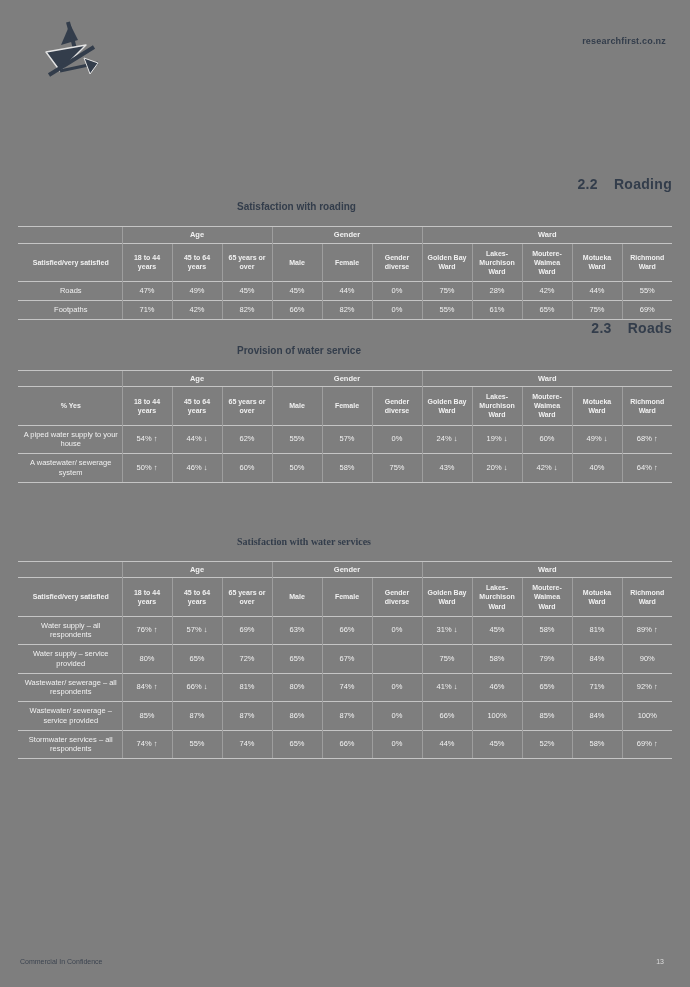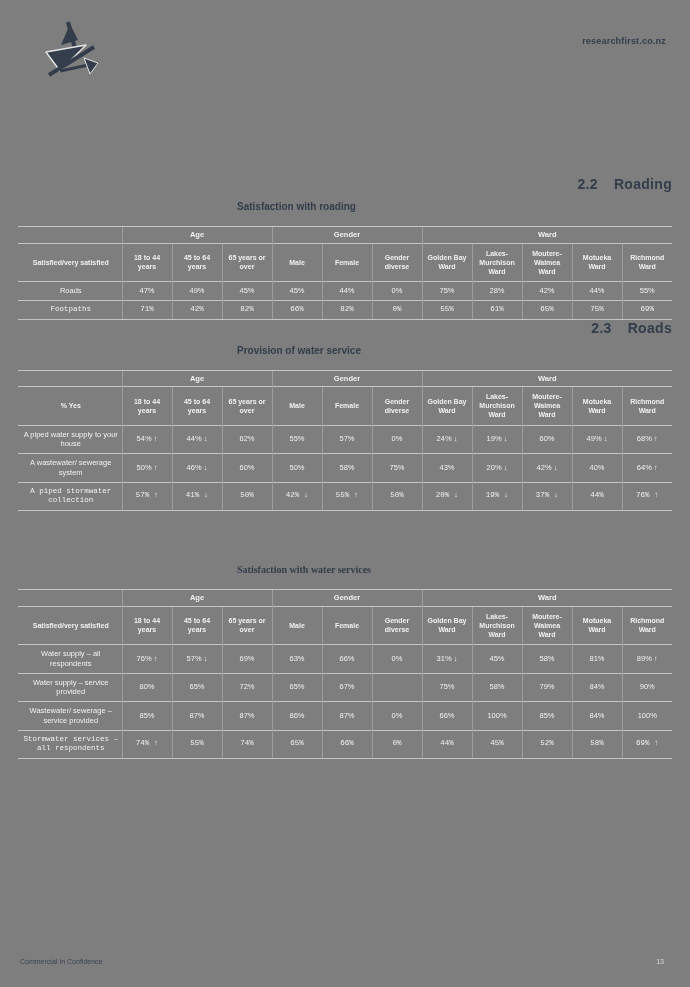--- a/index.html
+++ b/index.html
@@ -19,21 +19,21 @@
   .gap-lg{margin-top:34px;}
   .gap-sub{margin-top:53px;font-family:Liberation Serif, serif;}
   
   .data-table{width:654px;border-collapse:collapse;table-layout:fixed;}
   .data-table th,.data-table td{
     border-top:1px solid rgba(255,255,255,.55);
     color:#f1f1f1;padding:4px 2px;text-align:center;vertical-align:middle;
     font-size:7.5px;line-height:1.3;font-weight:normal;word-wrap:break-word;
   }
   .data-table th+th,.data-table td+td{border-left:1px solid rgba(255,255,255,.25);}
-  .data-table tbody tr:last-child td{border-bottom:1px solid rgba(255,255,255,.55);font-family:Liberation Mono, monospace;}
+  .data-table tbody tr:last-child td{border-bottom:1px solid rgba(255,255,255,.55);}
   .data-table th{font-weight:bold;}
   .data-table .grp{font-size:7.5px;padding:3px 7px;}
   .data-table .colhdr{font-size:7px;padding:5px 2px;}
   .data-table .lbl{text-align:center;padding-left:4px;}
   
   .footer-left{position:absolute;left:20px;bottom:22px;font-size:7px;color:#3c4450;}
   .footer-page{position:absolute;right:26px;bottom:22px;font-size:7px;color:#dcdcdc;}
 </style>
 </head>
 <body>
@@ -193,34 +193,20 @@
               <td>60%</td>
               <td>50%</td>
               <td>58%</td>
               <td>75%</td>
               <td>43%</td>
               <td>20% ↓</td>
               <td>42% ↓</td>
               <td>40%</td>
               <td>64% ↑</td>
             </tr>
-            <tr>
-              <td class="lbl">A piped stormwater collection</td>
-              <td>57% ↑</td>
-              <td>41% ↓</td>
-              <td>50%</td>
-              <td>42% ↓</td>
-              <td>55% ↑</td>
-              <td>50%</td>
-              <td>20% ↓</td>
-              <td>19% ↓</td>
-              <td>37% ↓</td>
-              <td>44%</td>
-              <td>76% ↑</td>
-            </tr>
           </tbody>
         </table>
       </div>
 
     <div class="subtitle gap-sub">Satisfaction with water services</div>
     <div class="tbl">
         <table class="data-table">
           <colgroup>
             <col style="width: 104px;">
             <col>
@@ -280,20 +266,34 @@
               <td>65%</td>
               <td>67%</td>
               <td></td>
               <td>75%</td>
               <td>58%</td>
               <td>79%</td>
               <td>84%</td>
               <td>90%</td>
             </tr>
             <tr>
+              <td class="lbl">Wastewater/ sewerage – all respondents</td>
+              <td>84% ↑</td>
+              <td>66% ↓</td>
+              <td>81%</td>
+              <td>80%</td>
+              <td>74%</td>
+              <td>0%</td>
+              <td>41% ↓</td>
+              <td>46%</td>
+              <td>65%</td>
+              <td>71%</td>
+              <td>92% ↑</td>
+            </tr>
+            <tr>
               <td class="lbl">Wastewater/ sewerage – service provided</td>
               <td>85%</td>
               <td>87%</td>
               <td>87%</td>
               <td>86%</td>
               <td>87%</td>
               <td>0%</td>
               <td>66%</td>
               <td>100%</td>
               <td>85%</td>

